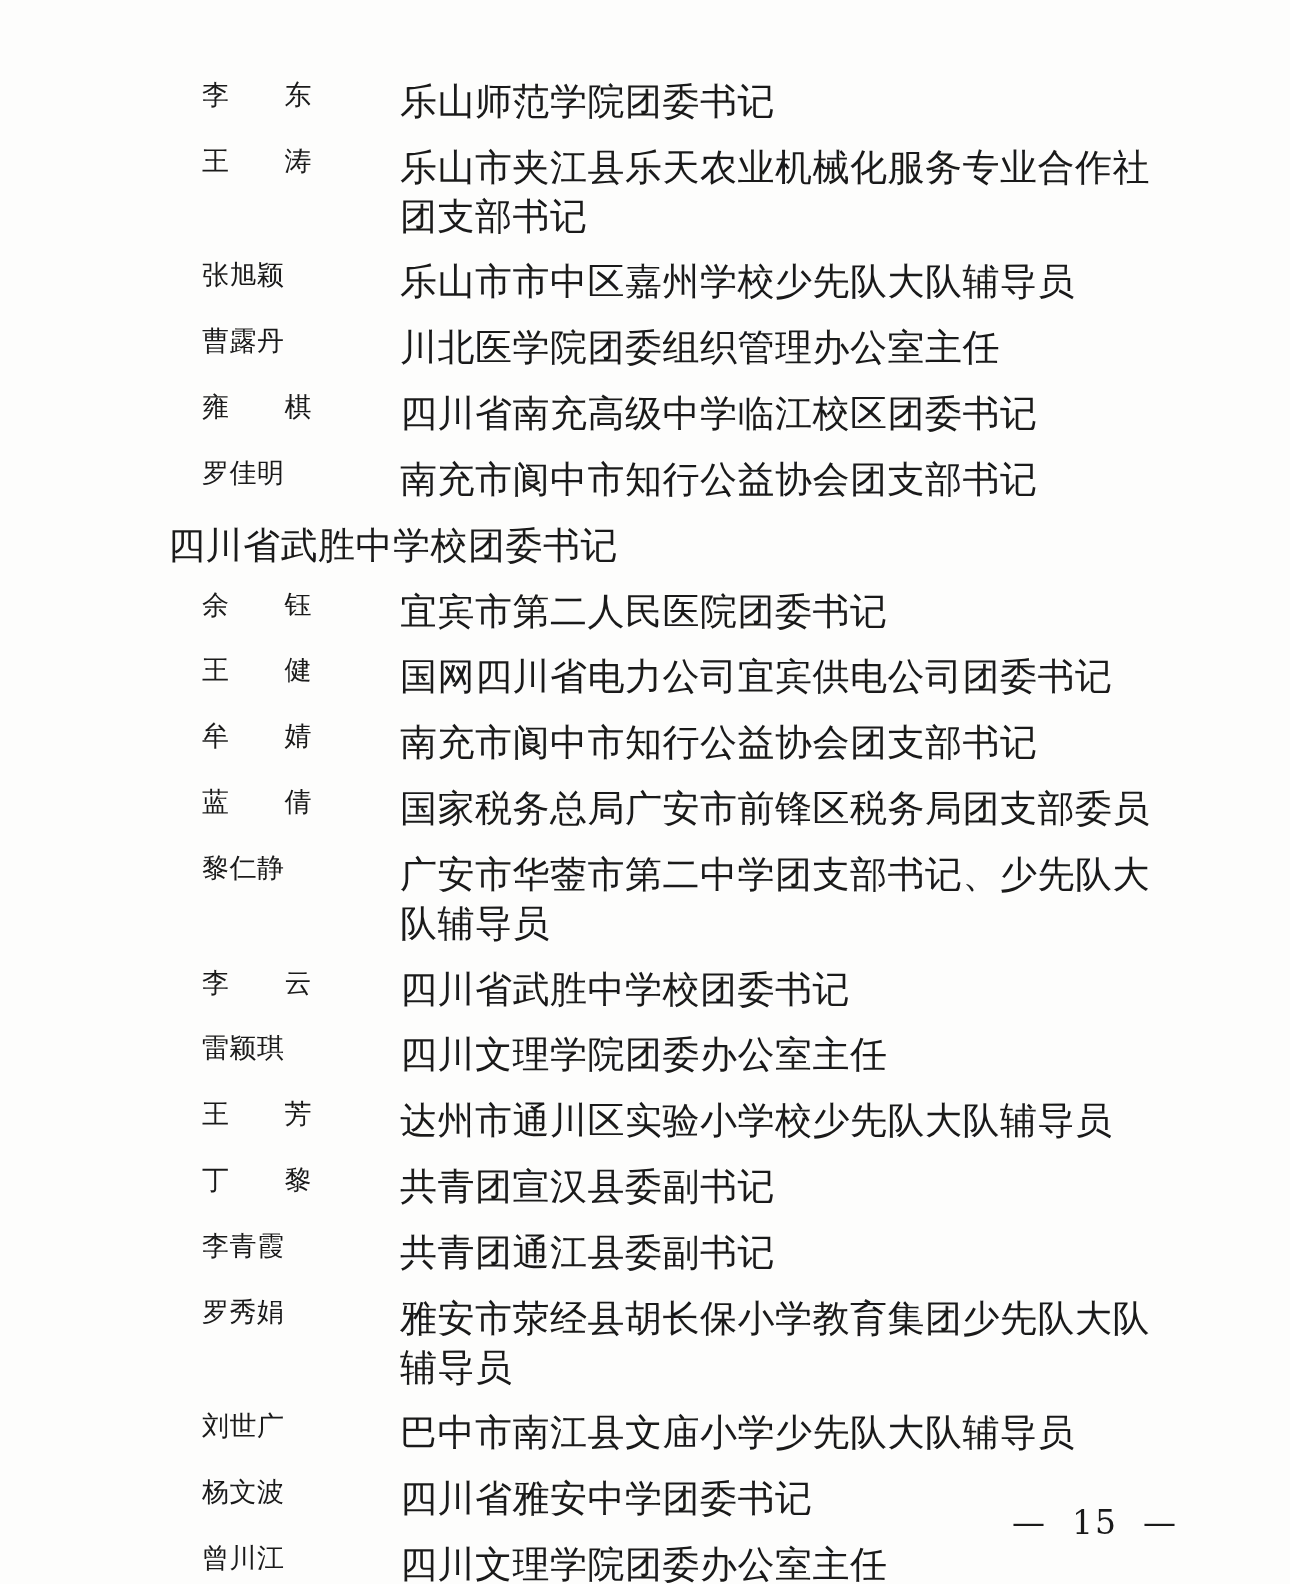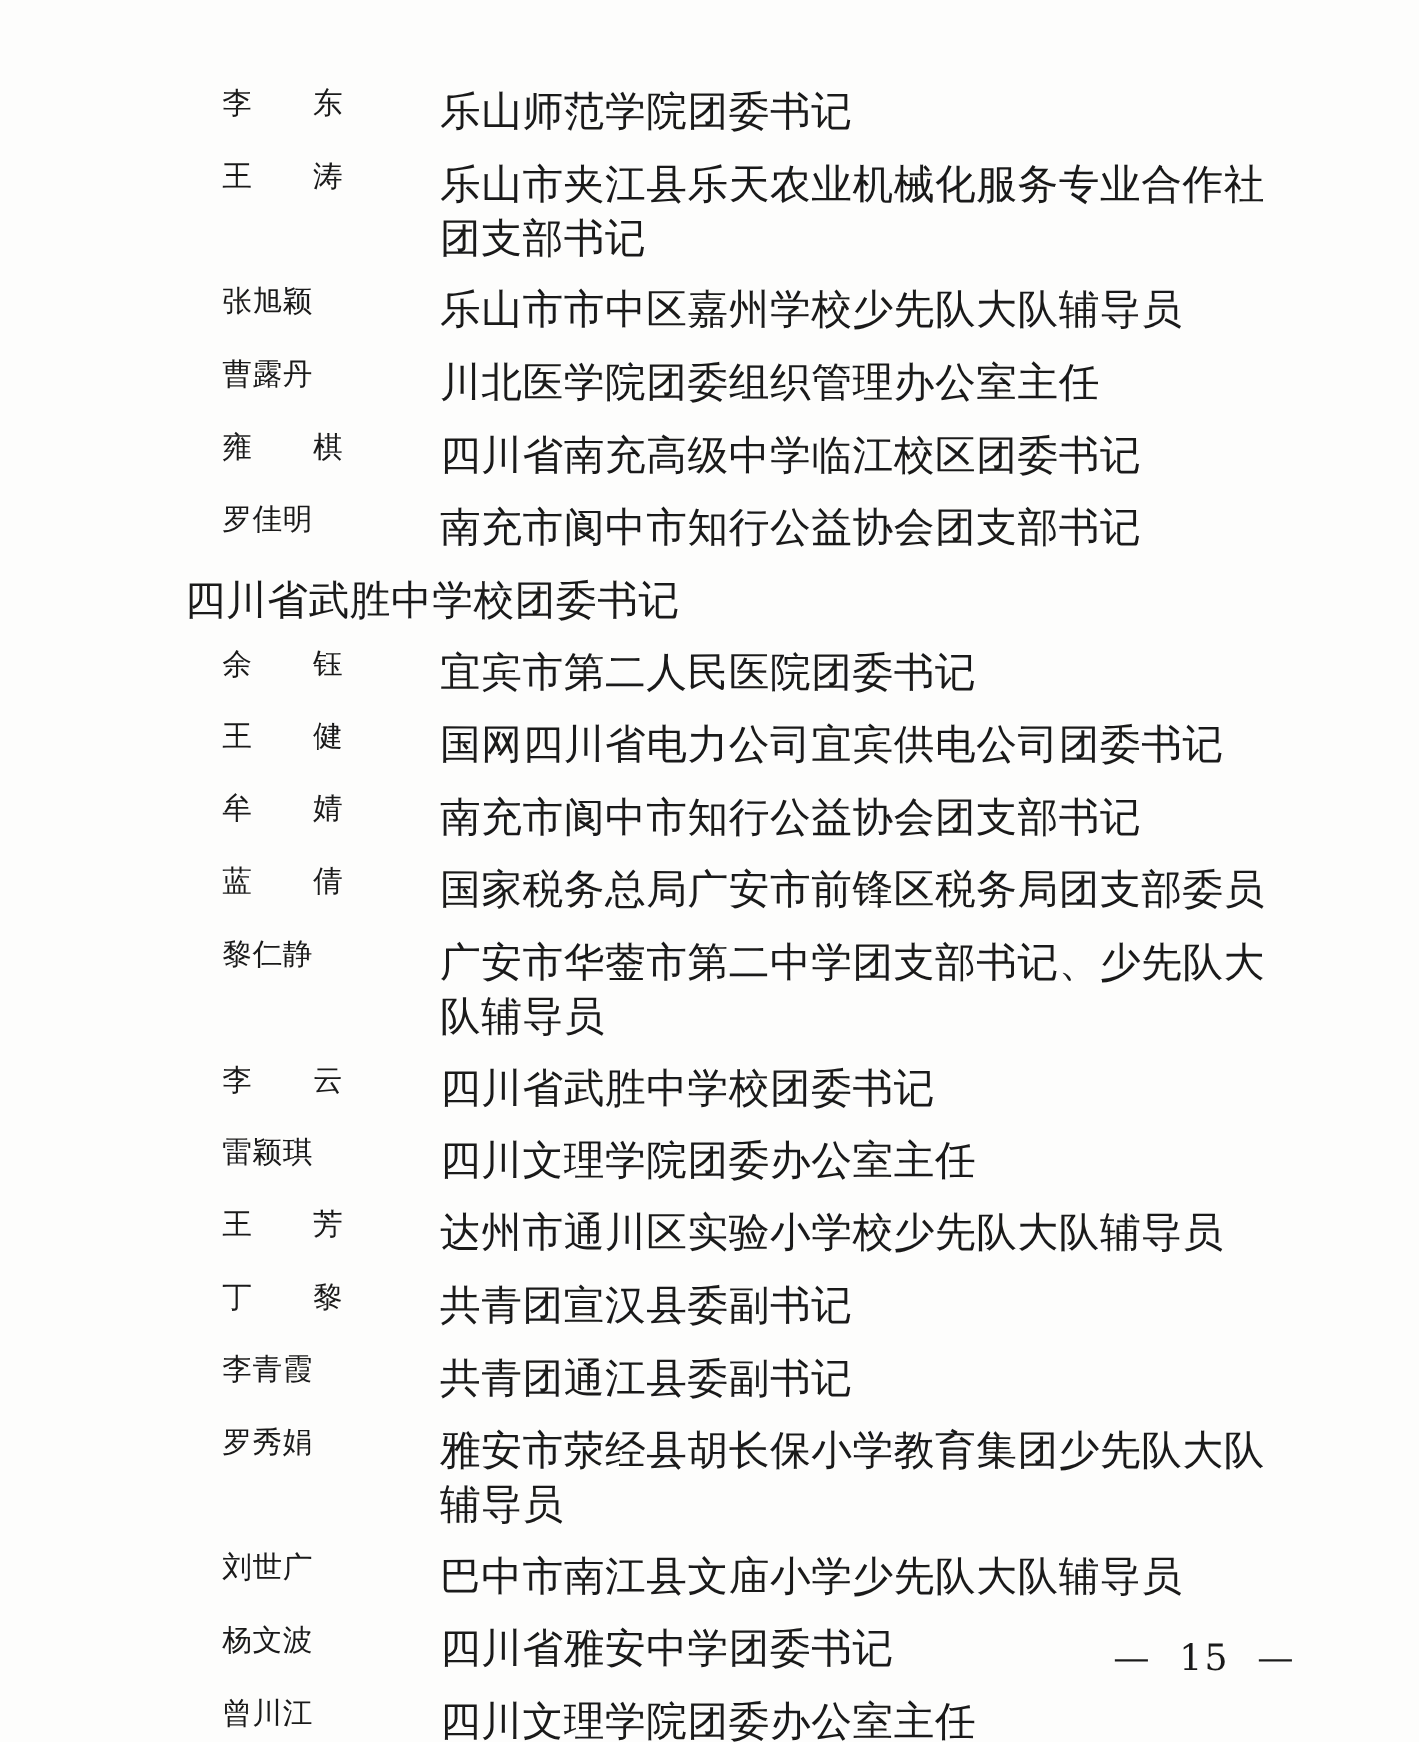--- a/index.html
+++ b/index.html
@@ -43,21 +43,21 @@
   .entry .role {
     flex: 1 1 auto;
     font-size: 37px;
     line-height: 1.32;
     letter-spacing: 0.5px;
   }
   .page-number {
     position: absolute;
     left: 0;
     right: 112px;
-    bottom: 58px;
+    bottom: 42px;
     text-align: right;
     font-size: 33px;
     letter-spacing: 2px;
   }
   .pn-inner {
     display: inline-block;
     white-space: pre;
   }
 </style>
 </head>

